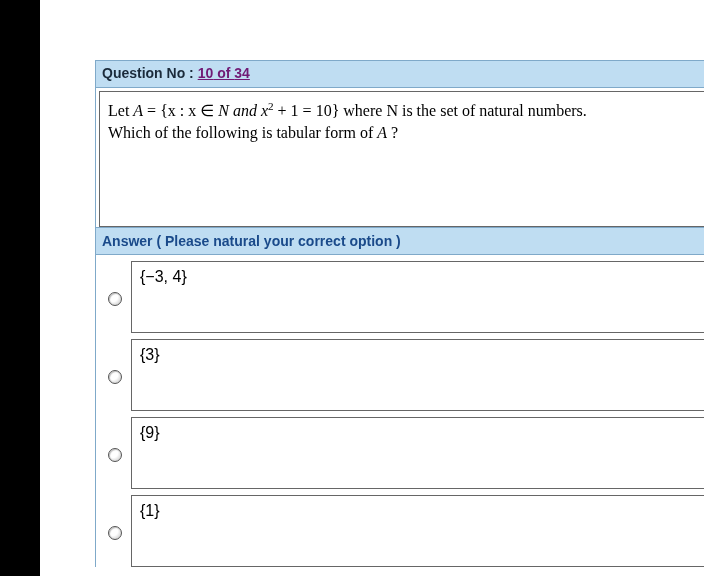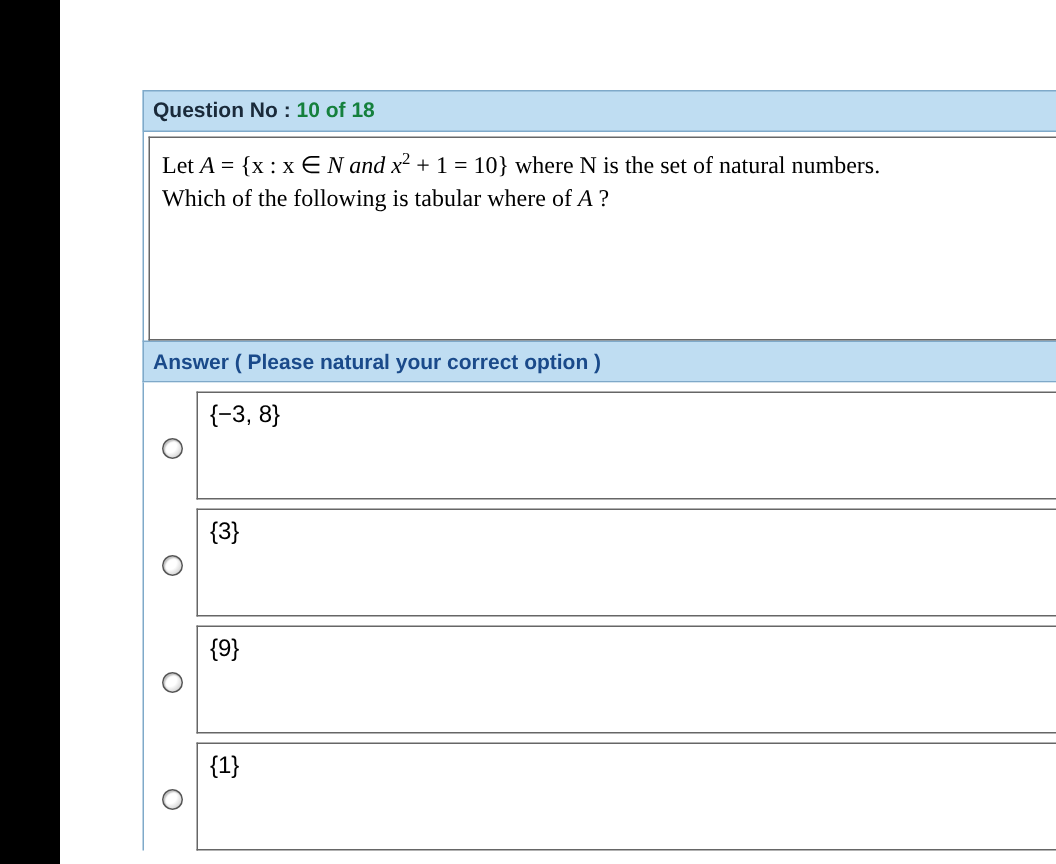--- a/index.html
+++ b/index.html
@@ -31,21 +31,22 @@
     border-left: 1px solid #7fa9c9;
     border-right: 1px solid #7fa9c9;
     border-bottom: 1px solid #7fa9c9;
     padding: 4px 6px 6px 6px;
     font-family: Arial, Helvetica, sans-serif;
     font-size: 14px;
     font-weight: bold;
     color: #1a2a3a;
   }
   .q-header .num {
-    color: #15803d;
+    color: #701a75;
+    text-decoration: underline;
   }
   .q-body-wrap {
     border-left: 1px solid #7fa9c9;
     border-right: none;
     border-bottom: 1px solid #7fa9c9;
     padding: 3px 0 0 3px;
     background: #fff;
   }
   .q-body {
     border: 1px solid #666;
@@ -110,42 +111,42 @@
   .sup { font-size: 0.7em; position: relative; top: -0.5em; }
 </style>
 </head>
 <body>
 
 <div class="black-strip"></div>
 
 <div class="page">
 
   <div class="q-header">
-    <span>Question No : </span><span class="num">10</span><span class="num"> of </span><span class="num">18</span>
+    <span>Question No : </span><span class="num">10</span><span class="num"> of </span><span class="num">34</span>
   </div>
 
   <div class="q-body-wrap">
     <div class="q-body">
       <span>Let </span><span class="ital">A</span><span> = {x : x ∈ </span><span class="ital">N</span><span class="ital"> and x</span><span class="sup">2</span><span> + 1 = 10}  where N is the set of natural numbers.</span><br>
-      <span>Which of the following is tabular where of </span><span class="ital">A</span><span> ?</span>
+      <span>Which of the following is tabular form of </span><span class="ital">A</span><span> ?</span>
     </div>
   </div>
 
   <div class="answer-header">
     <span>Answer ( Please natural your correct option )</span>
   </div>
 
   <div class="options-wrap">
 
     <div class="option-row">
       <div class="option-radio-cell">
         <div class="radio-glyph"></div>
       </div>
       <div class="option-box">
-        <span>{−3, 8}</span>
+        <span>{−3, 4}</span>
       </div>
     </div>
 
     <div class="option-row">
       <div class="option-radio-cell">
         <div class="radio-glyph"></div>
       </div>
       <div class="option-box">
         <span>{3}</span>
       </div>

